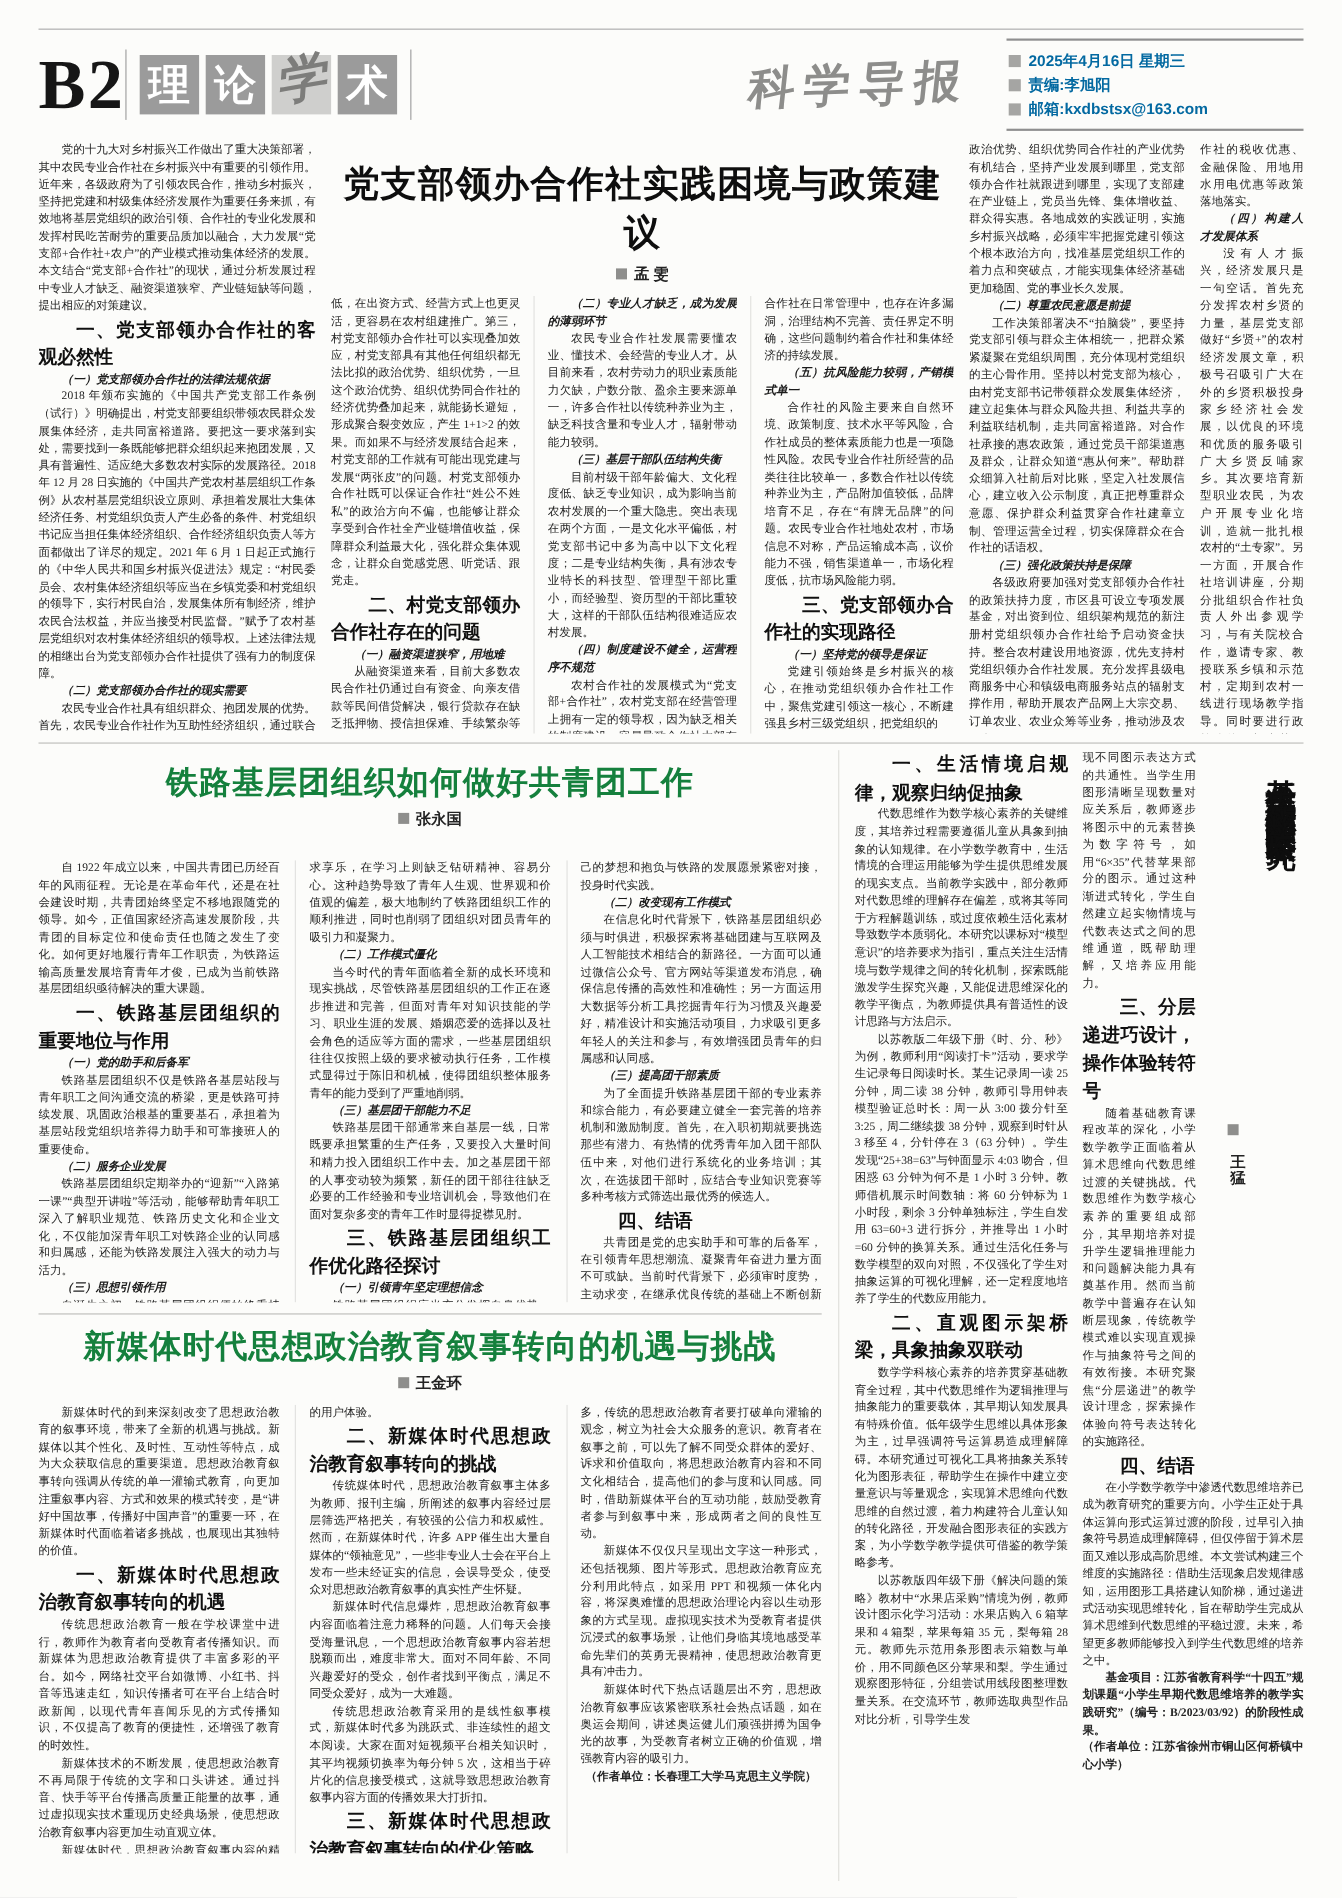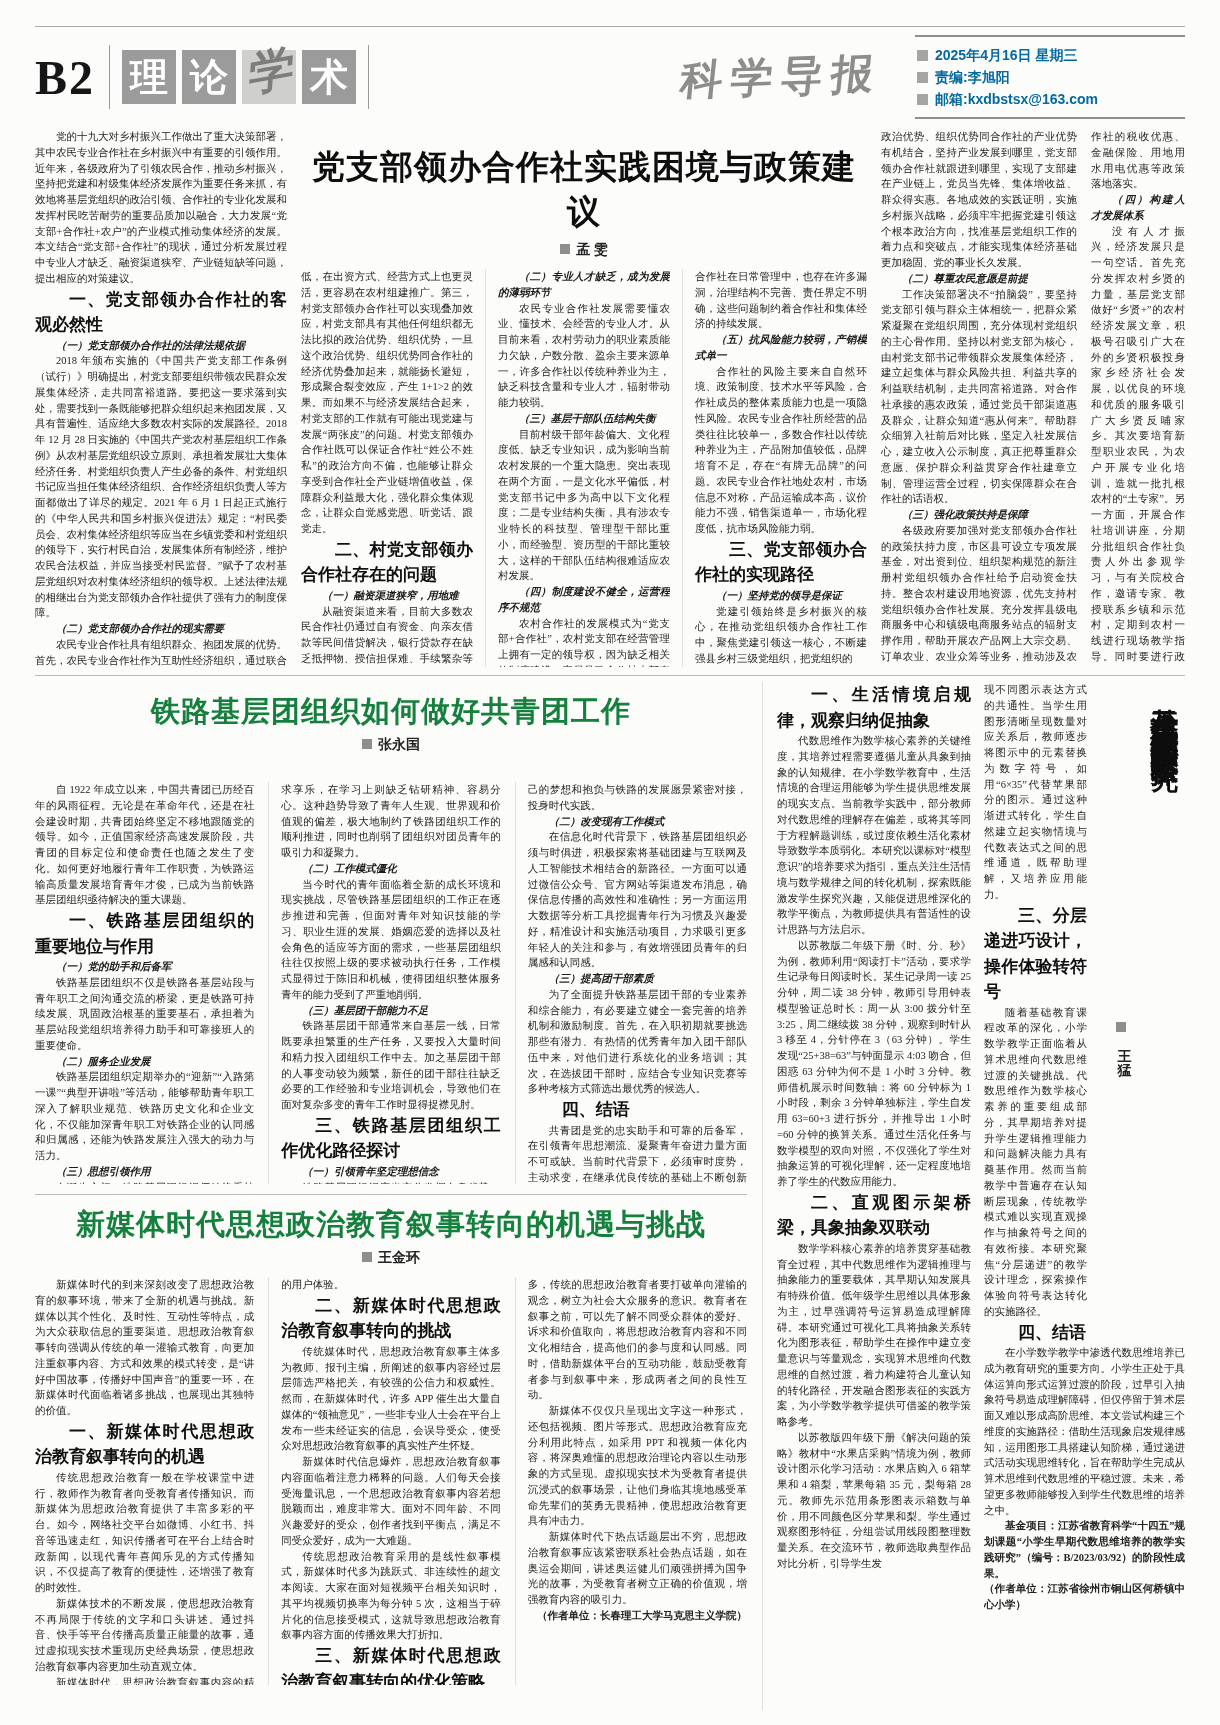--- a/index.html
+++ b/index.html
@@ -1,22 +1,22 @@
 <!DOCTYPE html>
 <html><head>
 <meta charset="utf-8">
 <style>
   html,body{margin:0;padding:0;background:#e8e8e6;}
   .page{position:relative;width:1220px;height:1725px;margin:0 auto;background:#fcfcfa;
         box-sizing:border-box;padding:26px 35px 0;overflow:hidden;
         font-family:"Liberation Serif","DejaVu Serif",serif;color:#232323;}
   
   .hdr{border-top:1px solid #a9a9a9;padding-top:8px;display:flex;align-items:center;height:84px;}
-  .pageno{font-size:48px;font-weight:bold;color:#161616;letter-spacing:2px;
-          font-family:"Liberation Serif",serif;margin-right:14px;}
+  .pageno{font-size:64px;font-weight:bold;color:#161616;letter-spacing:2px;
+          font-family:"Liberation Serif",serif;margin-right:0;}
   .vbar{width:1px;height:64px;background:#9a9a9a;margin:0 12px 0 0;}
   .mast{display:flex;gap:6px;align-items:center;margin-right:12px;}
   .mbox{width:54px;height:54px;background:#9b9b9b;color:#fff;font-weight:bold;font-size:38px;
         display:flex;align-items:center;justify-content:center;
         font-family:"Liberation Sans",sans-serif;}
   .mbox.cal{background:#cfcfcd;color:#7d7d7b;font-family:"Liberation Serif",serif;
         font-style:italic;font-size:46px;overflow:visible;}
   .mbox.cal span{display:block;transform:rotate(-10deg) translateY(-5px);}
   .hsp{flex:1;}
   .logo{font-size:42px;font-weight:bold;color:#8d8d8b;letter-spacing:8px;
@@ -27,21 +27,21 @@
   .issue .row{display:flex;align-items:center;line-height:22px;}
   .sq{width:11px;height:11px;background:#a5a5a3;display:inline-block;margin-right:7px;flex:none;}
   
   .col{font-size:10.5px;line-height:1.5;text-align:justify;overflow:hidden;}
   .col p{margin:0;}
   .t-p{text-indent:2em;}
   .t-cont{text-indent:0;}
   .t-h1{font-weight:bold;text-indent:2em;font-size:17px;color:#101010;
         font-family:"Liberation Sans",sans-serif;}
   .t-h2{font-weight:bold;text-indent:2em;color:#1b1b1b;font-style:italic;}
-  .t-credit{text-indent:0;font-weight:bold;text-align:right;}
+  .t-credit{text-indent:0;font-weight:bold;text-align:center;}
   .t-creditl{text-indent:0;font-weight:bold;}
   .t-fund{text-indent:2em;font-weight:bold;}
   .byline{text-align:center;font-size:14px;font-weight:bold;margin:4px 0 10px;}
   .byline .sq{width:10px;height:10px;background:#8e8e8c;margin-right:6px;}
   .rule{border:none;border-top:1px solid #b9b9b7;margin:0;}
   
   .a1{display:flex;gap:14px;padding:10px 0 8px;height:556px;box-sizing:border-box;}
   .a1c1{width:252px;flex:none;}
   .a1mid{width:566px;flex:none;display:flex;flex-direction:column;}
   .a1title{font-size:33px;font-weight:bold;text-align:center;letter-spacing:1px;color:#0e0e0e;

